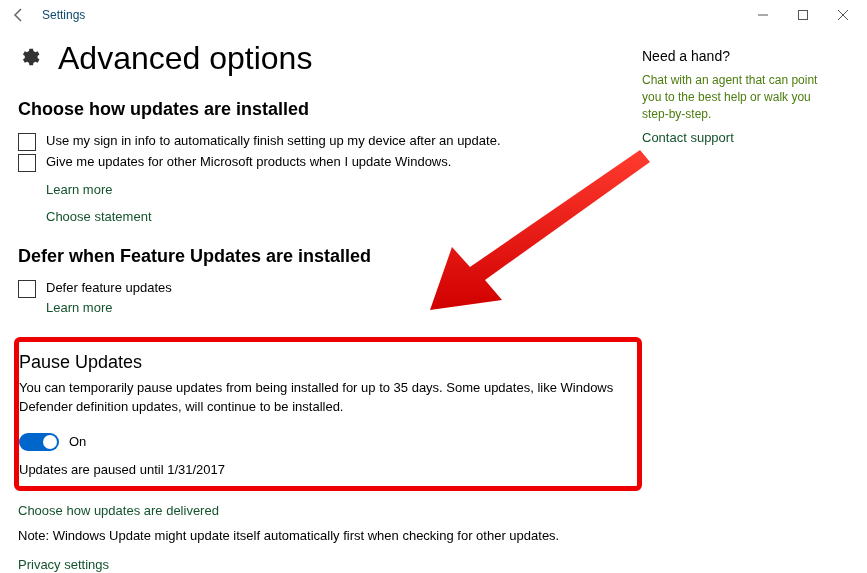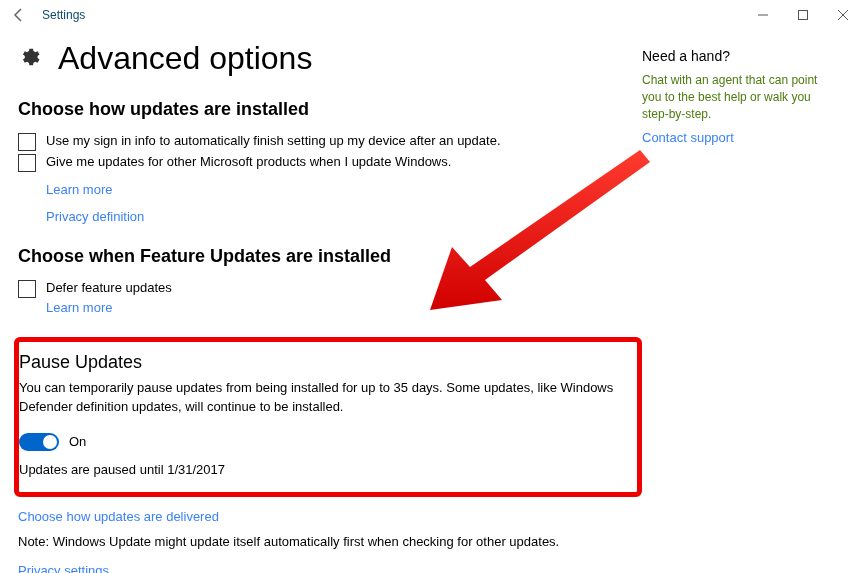--- a/index.html
+++ b/index.html
@@ -44,27 +44,27 @@
     h3 { font-size: 18px; font-weight: 400; margin-bottom: 6px; }
     .section { margin-bottom: 22px; }
     .checkbox-row {
       display:flex; align-items:flex-start; margin-bottom: 10px;
     }
     .checkbox {
       width: 18px; height: 18px; border: 1.5px solid #333; margin-right: 10px;
       flex-shrink: 0; margin-top: 1px;
     }
     .cb-label { font-size: 13px; line-height: 1.45; }
-    .link { color: #3b82f6; font-size: 13px; text-decoration: none; display:inline-block; }
+    .link { color: #14532d; font-size: 13px; text-decoration: none; display:inline-block; }
     .link-indent { margin-left: 28px; display:block; margin-top: 2px; }
     .privacy-link { margin-left: 28px; display:block; margin-top: 12px; }
     .highlight-box {
       border: 5px solid #ee0000;
       border-radius: 6px;
-      padding: 10px 10px 12px 0;
+      padding: 10px 10px 6px 0;
       margin-left: -4px;
       margin-bottom: 12px;
     }
     .desc { font-size: 13px; line-height: 1.45; margin-bottom: 16px; }
     .toggle-row { display:flex; align-items:center; margin-bottom: 10px; }
     .toggle {
       width: 40px; height: 18px; border-radius: 10px;
       background: #0066cc; position: relative; margin-right: 10px;
     }
     .toggle-knob {
@@ -122,25 +122,25 @@
       <h2>Choose how updates are installed</h2>
       <div class="checkbox-row" style="margin-bottom:2px;">
         <div class="checkbox"></div>
         <span class="cb-label">Use my sign in info to automatically finish setting up my device after an update.</span>
       </div>
       <div class="checkbox-row">
         <div class="checkbox"></div>
         <span class="cb-label">Give me updates for other Microsoft products when I update Windows.</span>
       </div>
       <a class="link link-indent">Learn more</a>
-      <a class="link privacy-link">Privacy definition</a>
+      <a class="link privacy-link">Choose statement</a>
     </div>
 
     <div class="section">
-      <h2>Choose when Feature Updates are installed</h2>
+      <h2>Defer when Feature Updates are installed</h2>
       <div class="checkbox-row" style="margin-bottom:2px;">
         <div class="checkbox"></div>
         <span class="cb-label">Defer feature updates</span>
       </div>
       <a class="link link-indent">Learn more</a>
     </div>
 
     <div class="highlight-box">
       <h3>Pause Updates</h3>
       <p class="desc">You can temporarily pause updates from being installed for up to 35 days. Some updates, like Windows Defender definition updates, will continue to be installed.</p>

